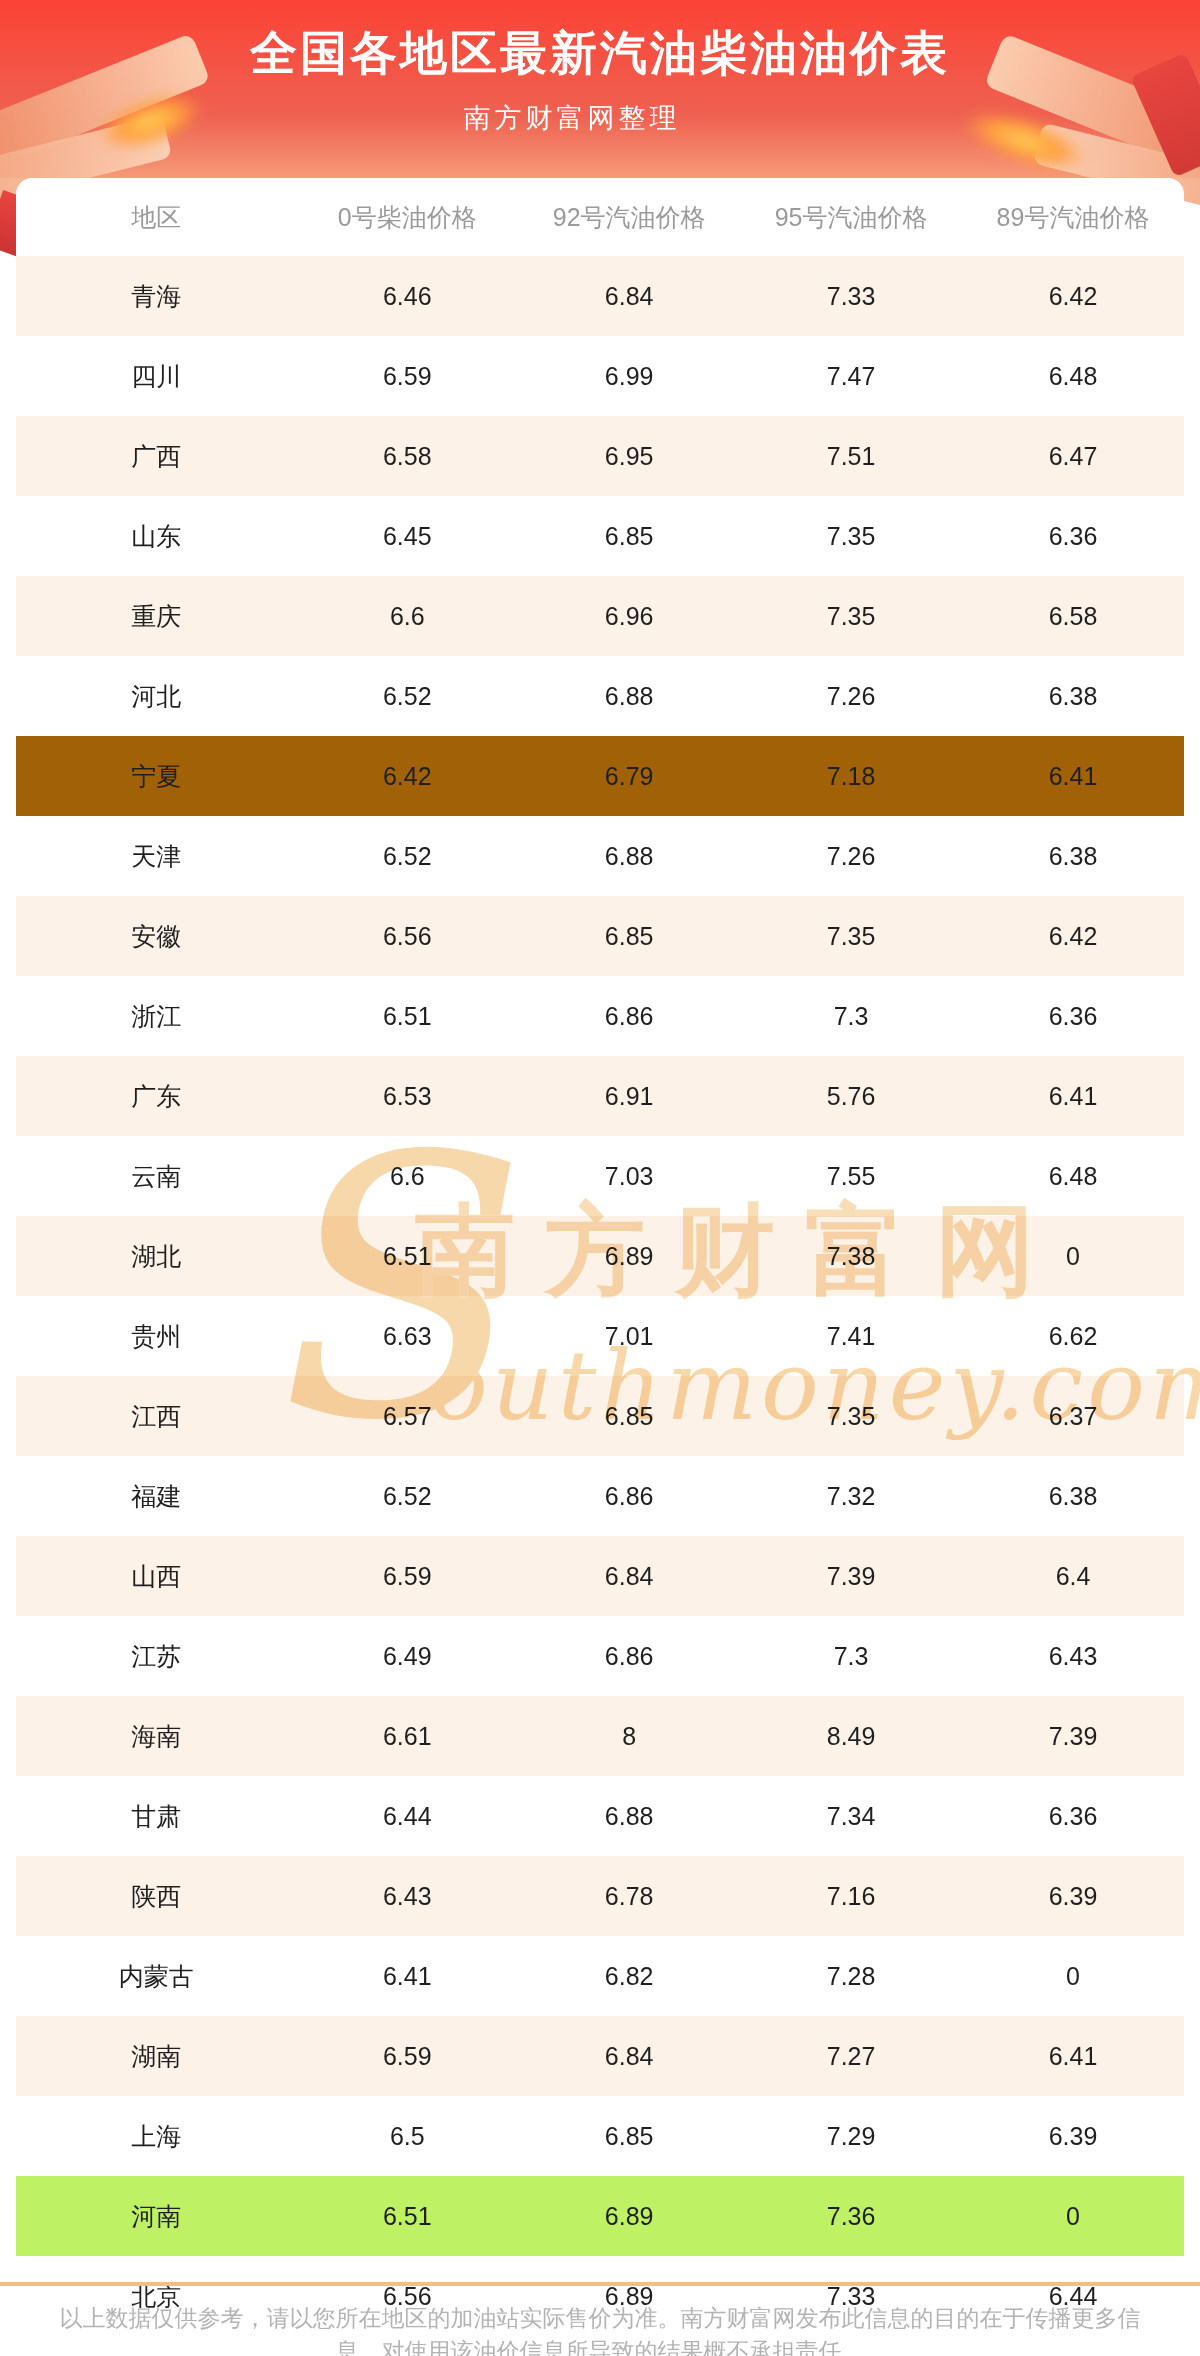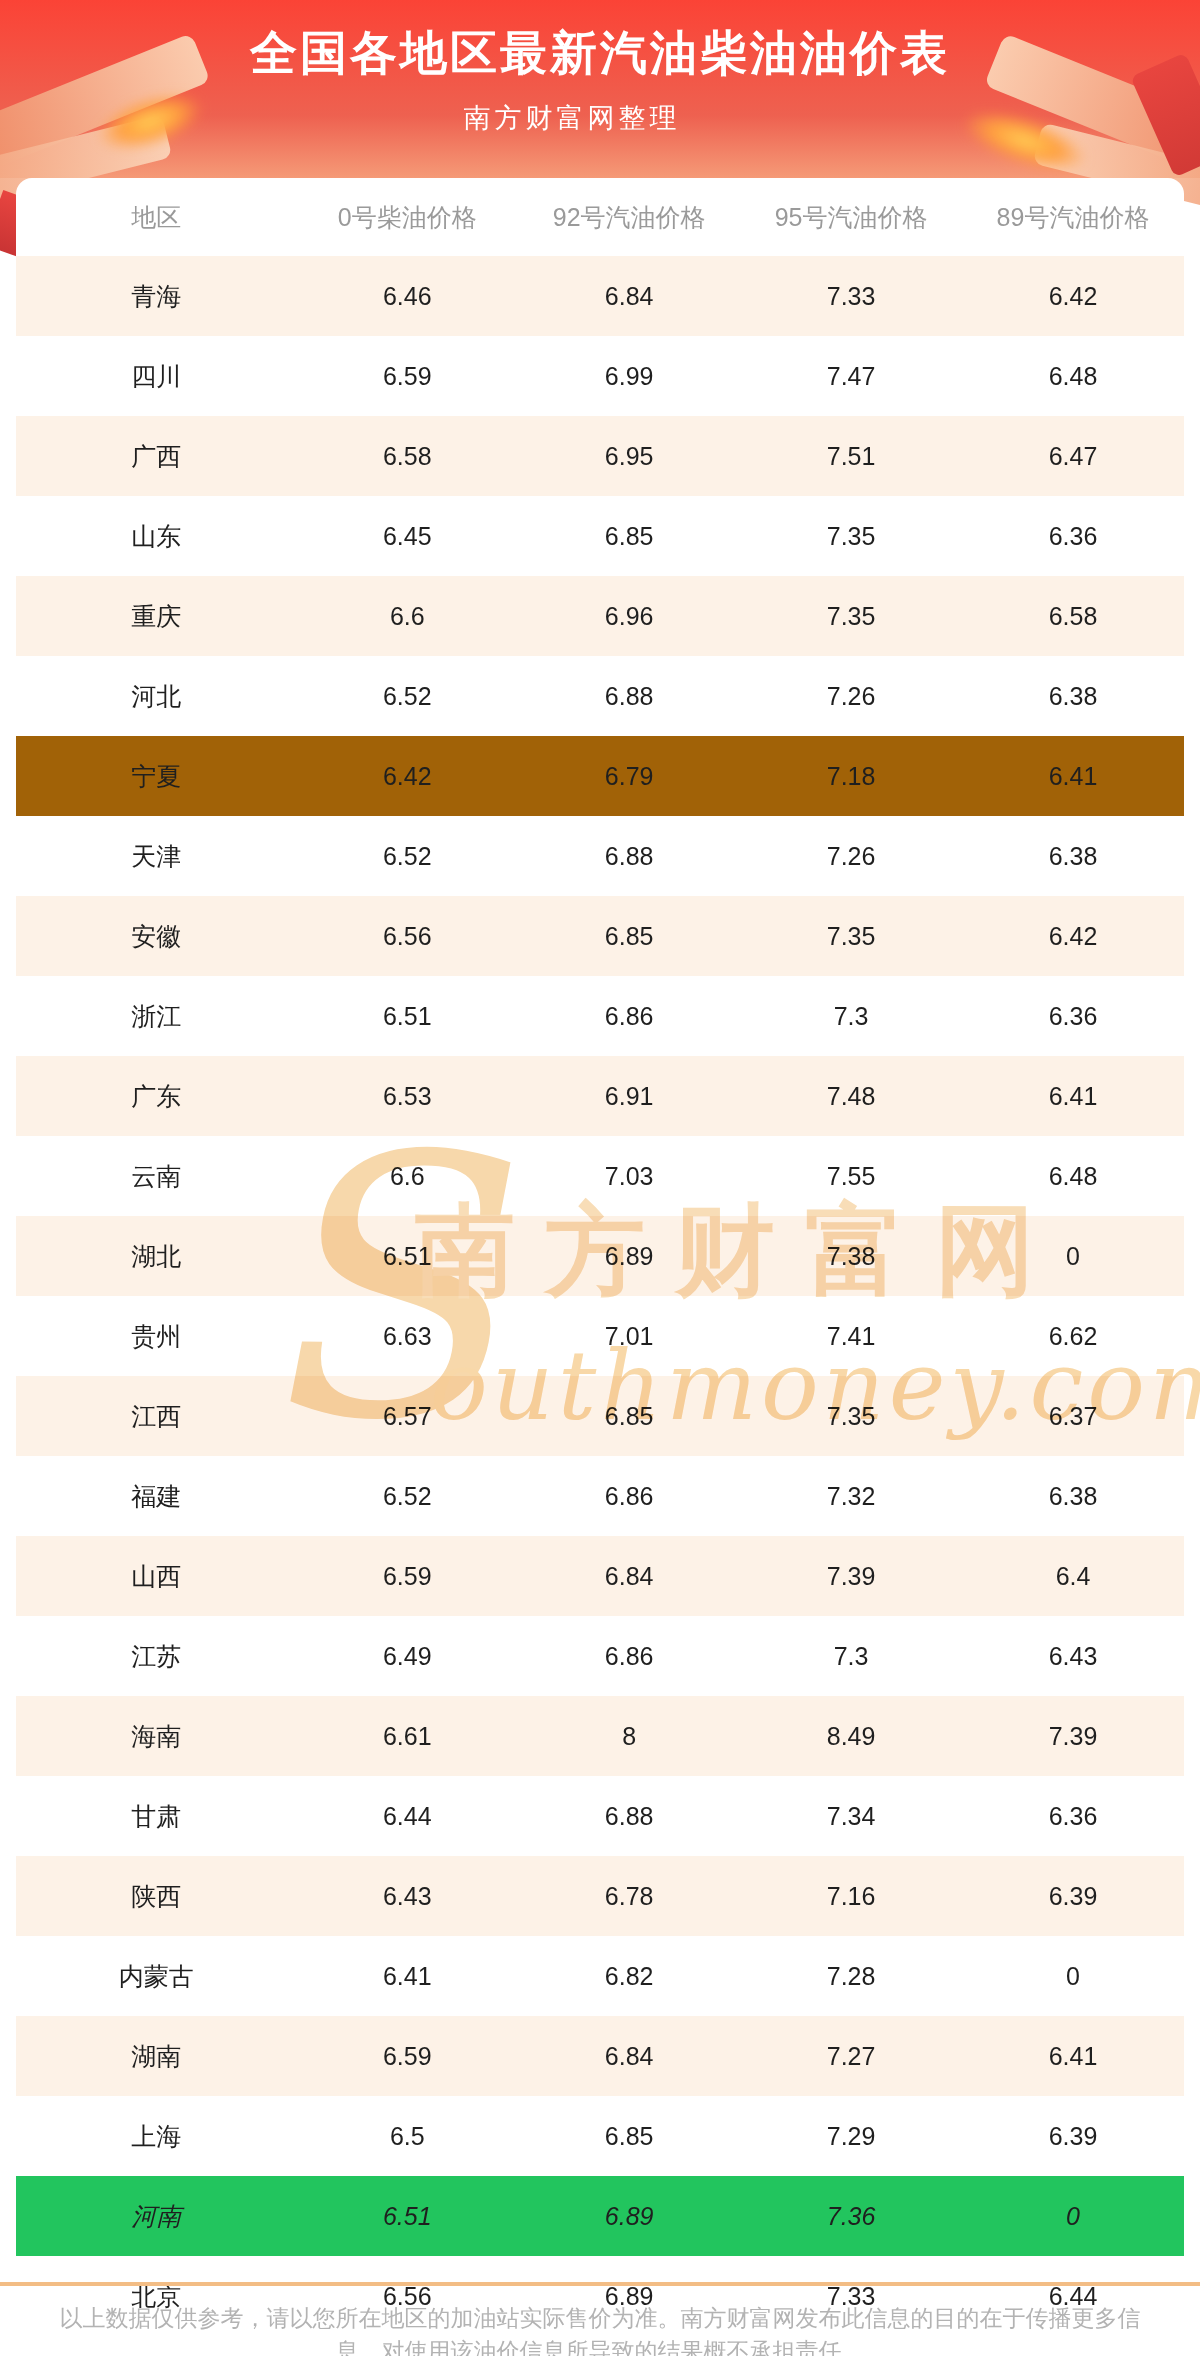--- a/index.html
+++ b/index.html
@@ -185,21 +185,21 @@
           <td>浙江</td>
           <td>6.51</td>
           <td>6.86</td>
           <td>7.3</td>
           <td>6.36</td>
         </tr>
         <tr style="background: rgb(253, 242, 231); padding-left: 16px;">
           <td>广东</td>
           <td>6.53</td>
           <td>6.91</td>
-          <td>7.48</td>
+          <td>5.76</td>
           <td>6.41</td>
         </tr>
         <tr>
           <td>云南</td>
           <td>6.6</td>
           <td>7.03</td>
           <td>7.55</td>
           <td>6.48</td>
         </tr>
         <tr style="background: rgb(253, 242, 231); padding-left: 25px;">
@@ -279,21 +279,21 @@
           <td>7.27</td>
           <td>6.41</td>
         </tr>
         <tr>
           <td>上海</td>
           <td>6.5</td>
           <td>6.85</td>
           <td>7.29</td>
           <td>6.39</td>
         </tr>
-        <tr style="background: #22c55e; font-style: italic;">
+        <tr style="background: #bef264;">
           <td>河南</td>
           <td>6.51</td>
           <td>6.89</td>
           <td>7.36</td>
           <td>0</td>
         </tr>
         <tr>
           <td>北京</td>
           <td>6.56</td>
           <td>6.89</td>

